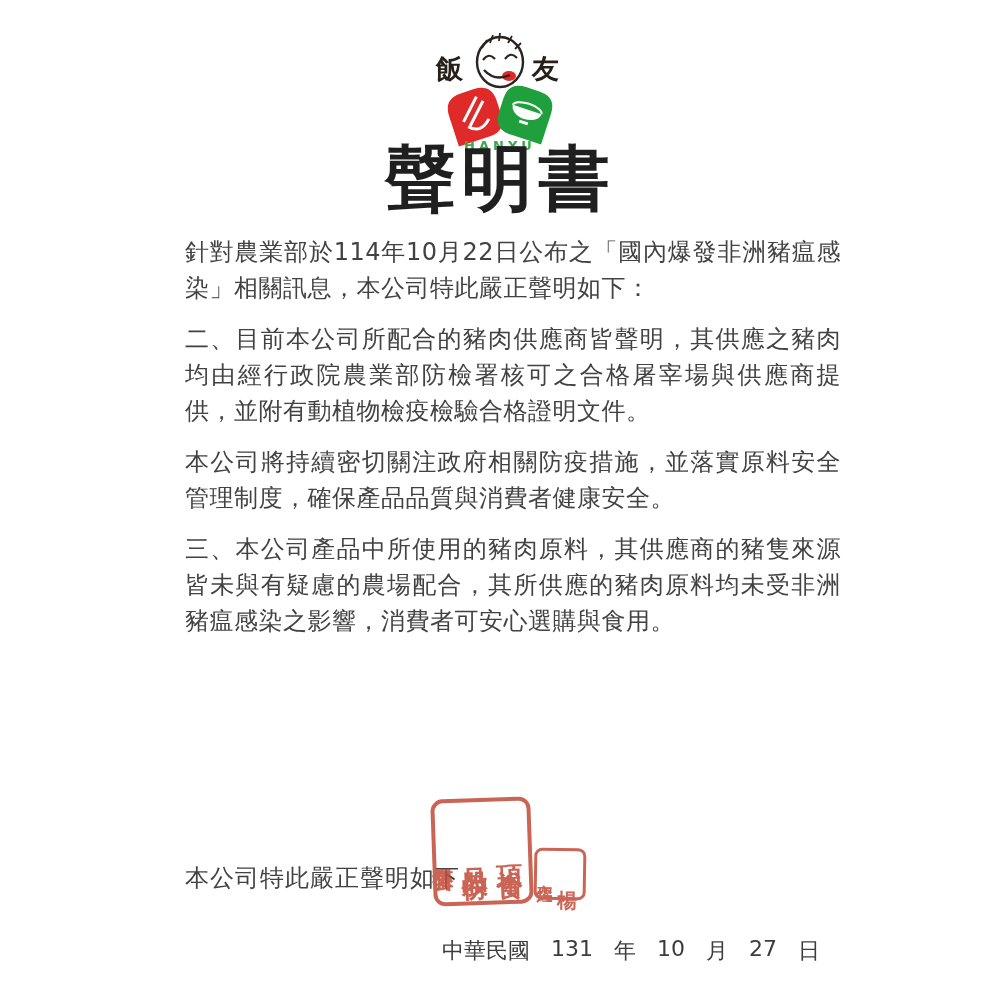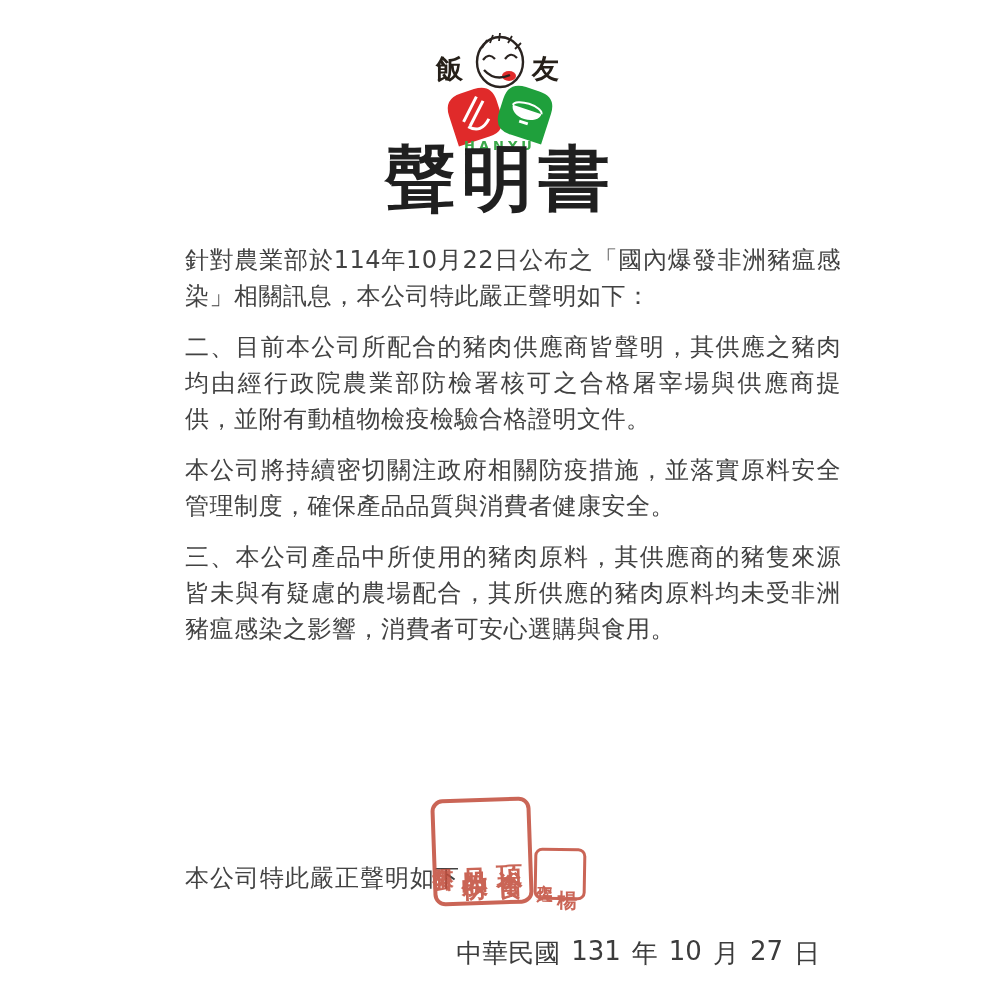--- a/index.html
+++ b/index.html
@@ -13,21 +13,21 @@
   .title{
     position:absolute;top:132px;left:0;width:100%;text-align:center;
     font-size:71px;font-weight:700;color:#1f1f1f;letter-spacing:6px;
   }
   
   .body{
     position:absolute;top:230px;left:185px;width:656px;
     font-size:24px;line-height:36px;color:#424242;
     text-align:justify;letter-spacing:0.5px;
   }
-  .body p{margin:12px 0 15px 0;}
+  .body p{margin:4px 0 15px 0;}
   
   .declaration{position:absolute;top:782px;left:185px;font-size:24px;color:#424242;}
   .declaration .dash{color:#ababab;margin-left:14px;}
   .company{position:absolute;top:862px;left:185px;font-size:24px;color:#424242;letter-spacing:1px;}
   
   .seal{
     writing-mode:vertical-rl;box-sizing:border-box;
     font-family:"Liberation Serif","DejaVu Serif",serif;font-weight:bold;
     color:#c3503f;opacity:0.88;
   }
@@ -41,22 +41,22 @@
   .seal-company .c4{font-size:21px;letter-spacing:1px;}
   .seal-personal{
     position:absolute;top:848px;left:534px;width:52px;height:52px;
     border:3px solid #c3503f;border-radius:8px;transform:rotate(1deg);
     padding:2px 1px;
   }
   .seal-personal .p1{font-size:20px;height:100%;}
   .seal-personal .p2{font-size:16px;letter-spacing:2px;}
   
   .date{
-    position:absolute;top:936px;right:180px;display:flex;gap:11px;
-    font-size:26px;color:#3c3c3c;
+    position:absolute;top:936px;right:180px;display:flex;gap:21px;
+    font-size:22px;color:#3c3c3c;
   }
 </style>
 </head>
 <body>
 
 <div class="page">
 
   <div class="logo">
     <svg width="176" height="130" viewBox="0 0 176 130">
 

